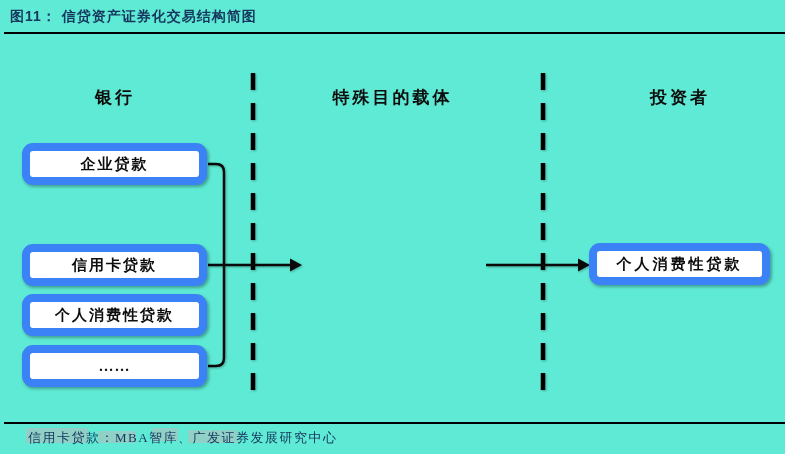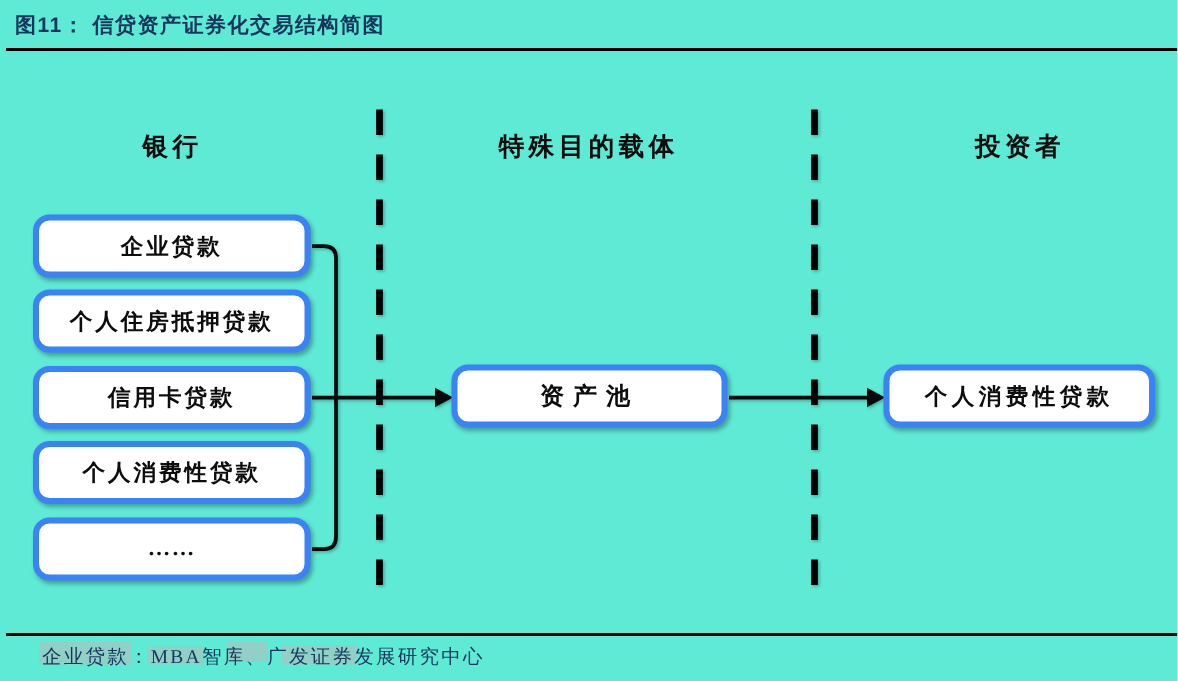--- a/index.html
+++ b/index.html
@@ -46,21 +46,21 @@
     color: #0d0d0d;
     text-align: center;
     white-space: nowrap;
   }
   .col-bank     { left: 40px;  width: 150px; }
   .col-spv      { left: 300px; width: 185px; }
   .col-investor { left: 590px; width: 180px; }
   .node {
     position: absolute;
     box-sizing: border-box;
-    border: 4px solid #3b82f6;
+    border: 8px solid #3b82f6;
     border-radius: 11px;
     background: #ffffff;
     box-shadow: 1.5px 2px 3px rgba(0,0,0,0.3);
     display: flex;
     align-items: center;
     justify-content: center;
     font-size: 15px;
     font-weight: bold;
     letter-spacing: 2px;
     color: #0d0d0d;
@@ -109,30 +109,28 @@
 
     <line x1="486" y1="265" x2="578" y2="265" stroke="#0a0a0a" stroke-width="2.5"></line>
     <polygon points="578,258.5 590,265 578,271.5" fill="#0a0a0a"></polygon>
   </svg>
 
   <div class="col-header col-bank">银行</div>
   <div class="col-header col-investor">投资者</div>
   <div class="col-header col-spv">特殊目的载体</div>
 
   <div class="node asset-node n1">企业贷款</div>
-  <div class="node asset-node n2">个人住房抵押贷款</div>
   <div class="node asset-node n4">个人消费性贷款</div>
   <div class="node asset-node n3">信用卡贷款</div>
   <div class="node asset-node n5">……</div>
 
-  <div class="node pool-node">资产池</div>
   <div class="node investor-node">个人消费性贷款</div>
 
   <div class="rule rule-bottom"></div>
 
   <div class="wm" style="left:26px; top:428px; width:62px; height:15px;"></div>
   <div class="wm" style="left:98px; top:431px; width:38px; height:12px;"></div>
   <div class="wm" style="left:152px; top:428px; width:26px; height:13px;"></div>
   <div class="wm" style="left:188px; top:430px; width:50px; height:13px;"></div>
 
-  <div class="source-note">企业贷款：MBA智库、广发证券发展研究中心</div>
+  <div class="source-note">信用卡贷款：MBA智库、广发证券发展研究中心</div>
 
 </div>
 
 </body></html>

